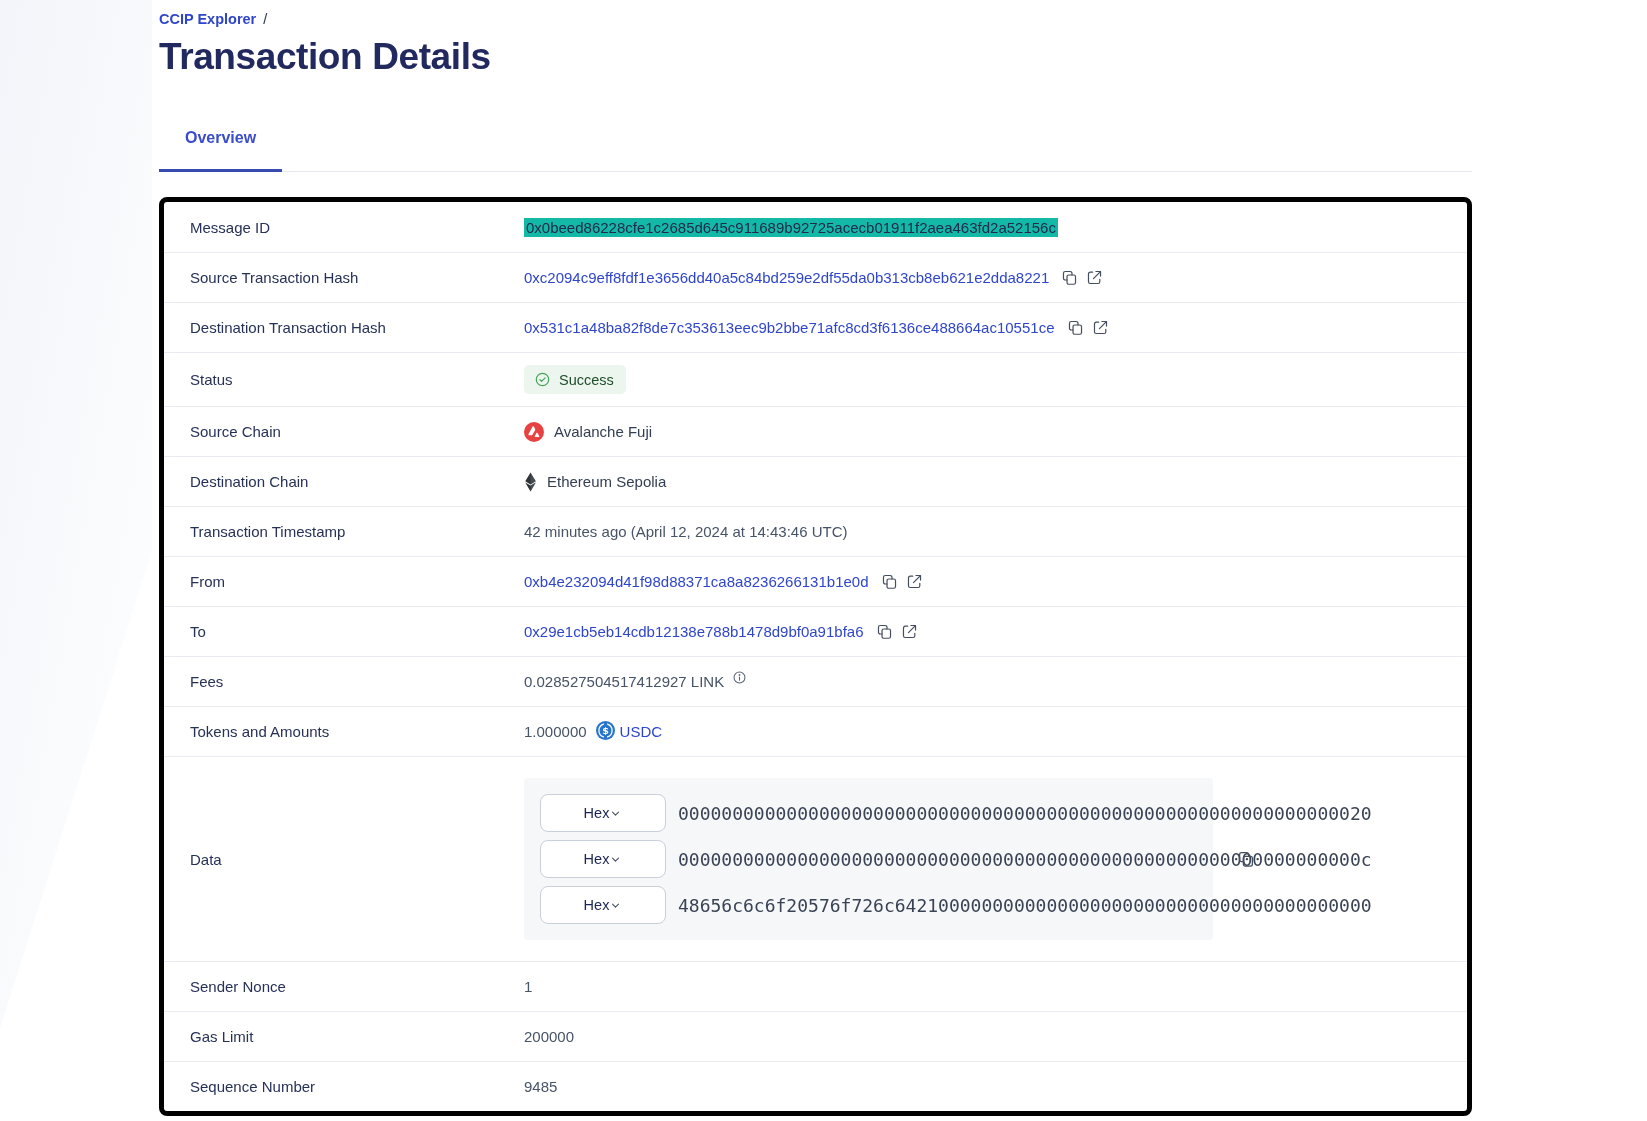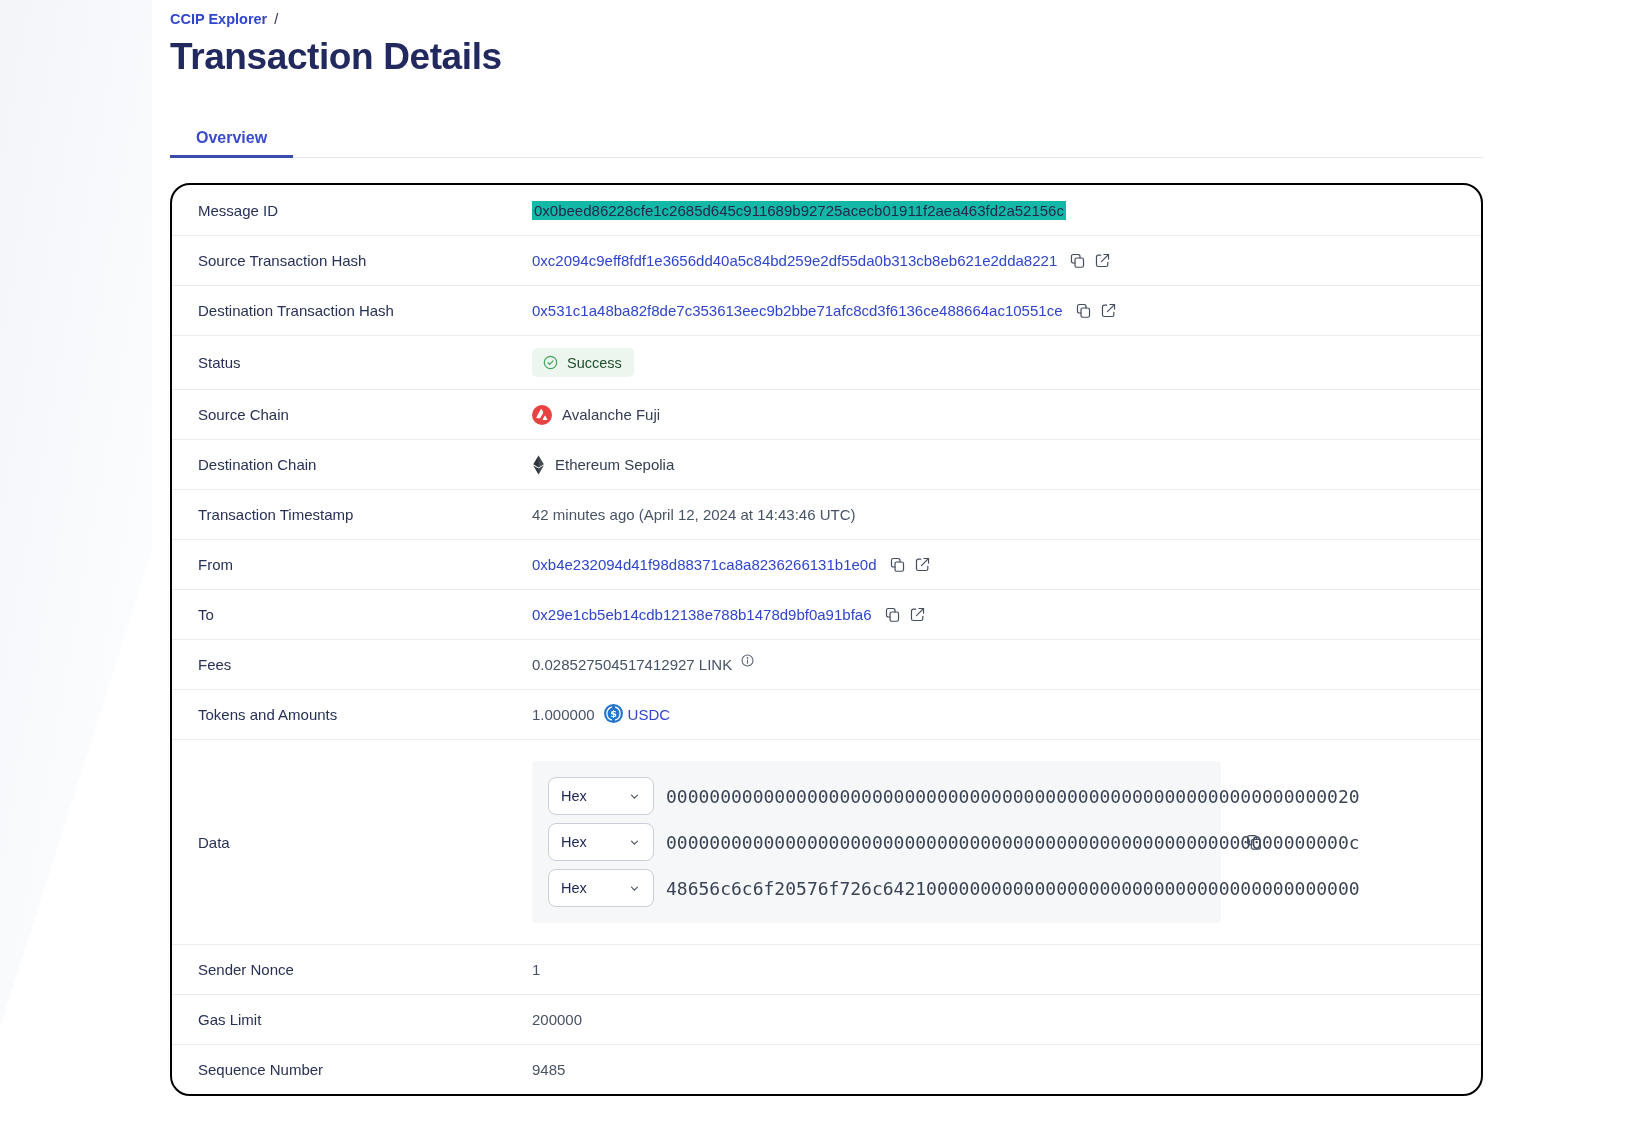--- a/index.html
+++ b/index.html
@@ -10,35 +10,35 @@
     font-family:"Liberation Sans", sans-serif;
     color:#273156;
     -webkit-font-smoothing:antialiased;
   }
   .bg-deco {
     position:absolute; left:0; top:0; width:152px; height:1060px;
     background:linear-gradient(100deg,#eef1f7 0%,#f7f9fc 55%,#ffffff 100%);
     clip-path:polygon(0 0,100% 0,100% 52%,0 97%);
     opacity:.75; pointer-events:none;
   }
-  .container { position:absolute; left:170px; top:0; width:1313px; }
+  .container { position:absolute; left:159px; top:0; width:1313px; }
 
   .breadcrumb { padding-top:9px; font-size:14.5px; line-height:20px; }
   .crumb-link { color:#2f45cc; font-weight:700; text-decoration:none; cursor:pointer; }
   .crumb-sep { color:#273156; margin-left:7px; }
 
   h1.page-title { margin:7px 0 0 0; font-size:37px; line-height:42px; font-weight:800; color:#21295e; letter-spacing:-.4px; }
 
   .tabs { margin-top:42px; border-bottom:1px solid #e5e8ee; }
   .tab {
-    display:inline-block; padding:9px 26px 8px 26px; font-size:16px; font-weight:700;
+    display:inline-block; padding:9px 26px 22px 26px; font-size:16px; font-weight:700;
     color:#3a4cc9; border-bottom:3px solid #3a4bb0; margin-bottom:-1px; cursor:pointer;
   }
 
-  .card { margin-top:25px; border:2px solid #000000; border-radius:20px; background:#fff; }
+  .card { margin-top:25px; border:5px solid #000000; border-radius:8px; background:#fff; }
 
   .row { display:flex; align-items:center; min-height:50px; border-top:1px solid #e9ebf0; font-size:15px; }
   .row:first-child { border-top:none; }
   .row-label { width:360px; flex-shrink:0; padding-left:26px; color:#273156; }
   .row-value { display:flex; align-items:center; color:#475366; }
 
   .link { color:#2f45cc; text-decoration:none; cursor:pointer; }
   .selected-text { background:#14b8a6; color:#20294f; padding:1px 2px; }
 
   .icon-btn {
@@ -65,24 +65,24 @@
 
   .fees-info { margin-left:8px; position:relative; top:-4px; color:#5a6372; }
 
   .data-row { padding:21px 0; }
   .data-box {
     margin-left:0; background:#f6f7f9; border-radius:4px; padding:16px;
     display:flex; flex-direction:column; gap:8px; width:689px;
   }
   .data-line { display:flex; align-items:center; }
   .hex-select {
-    width:106px; height:38px; flex-shrink:0; background:#fff;
+    width:126px; height:38px; flex-shrink:0; background:#fff;
     border:1px solid #c9ced8; border-radius:8px;
-    display:flex; align-items:center; justify-content:space-between;
-    padding:0 12px; font-size:14.5px; font-weight:500; color:#1c2556; cursor:pointer;
+    display:flex; align-items:center; justify-content:center;
+    padding:0 24px; font-size:14.5px; font-weight:500; color:#1c2556; cursor:pointer;
   }
   .hex-select .chev { color:#454e5f; }
   .hex-text {
     margin-left:12px; font-family:"DejaVu Sans Mono", monospace;
     font-size:18px; color:#3a4354; white-space:nowrap;
   }
   .data-copy { margin-left:24px; }
   .num-value { color:#475366; }
 </style>
 </head>

